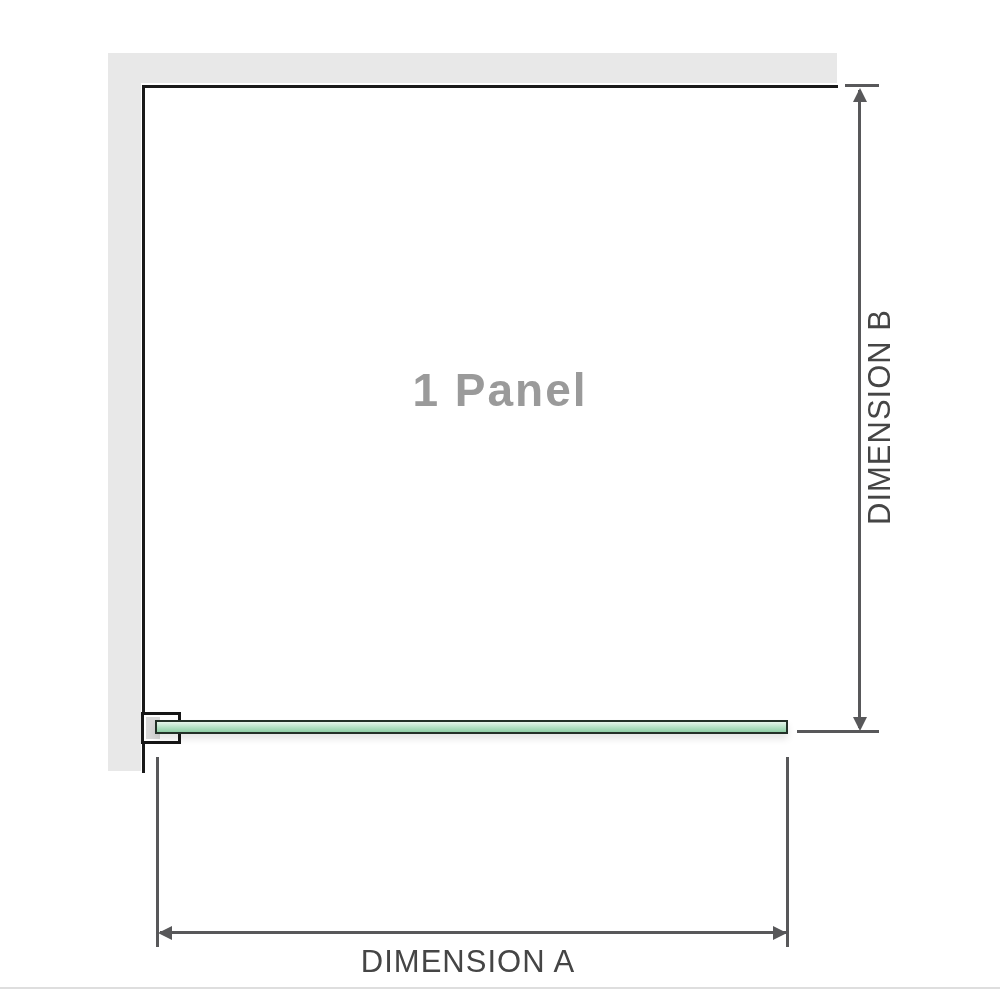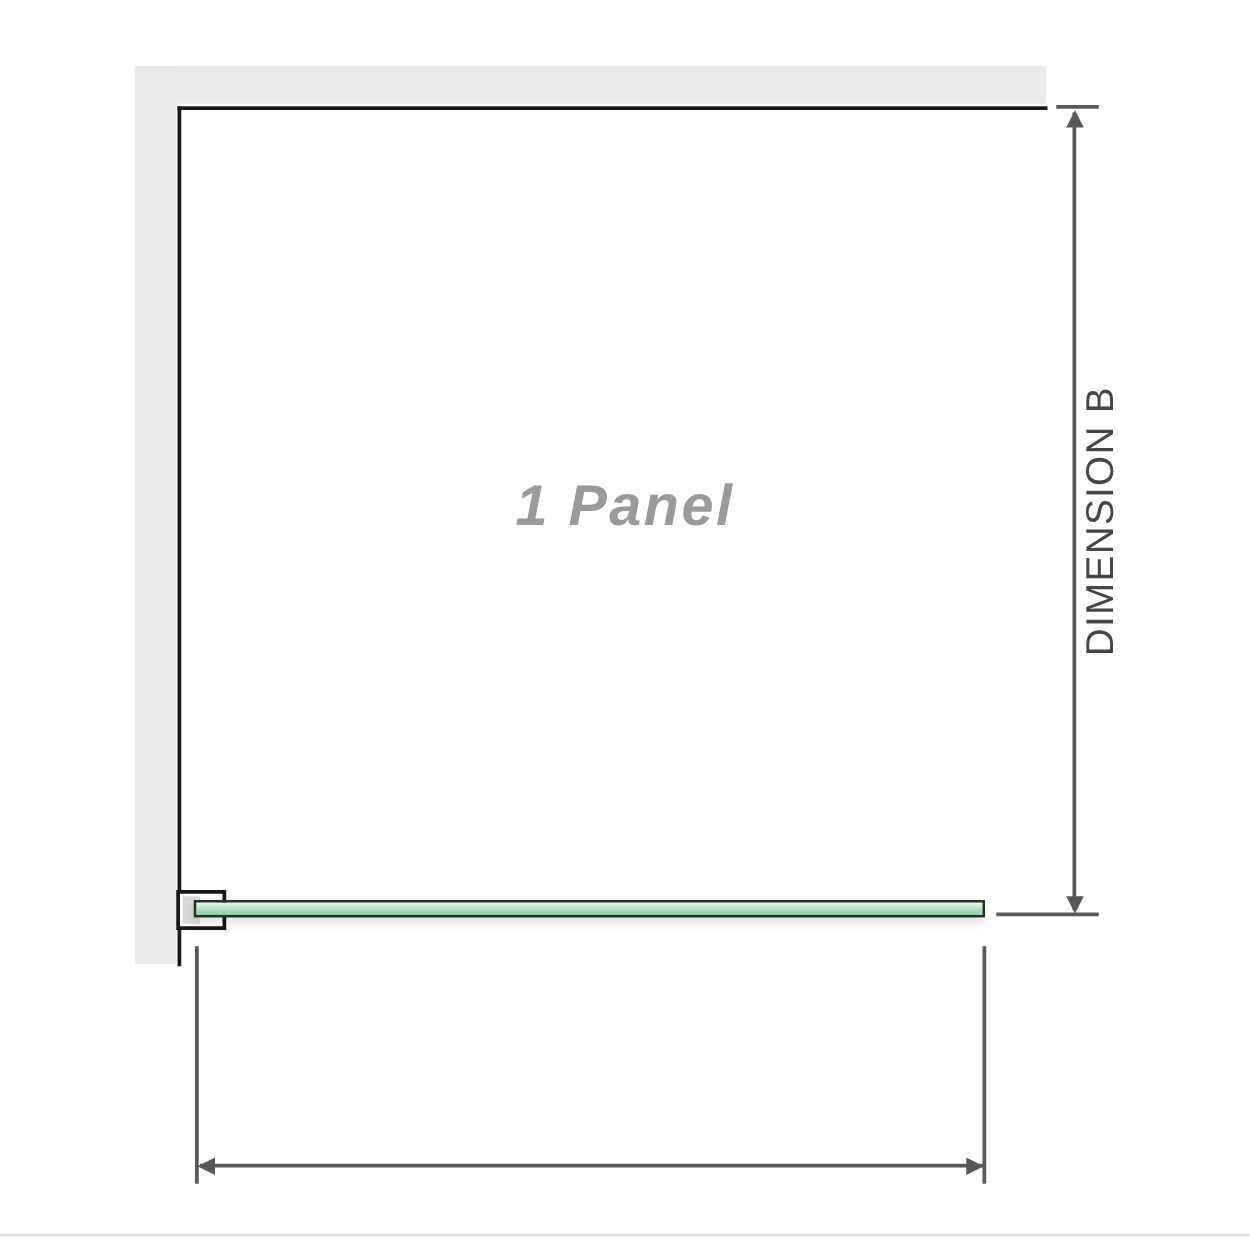--- a/index.html
+++ b/index.html
@@ -32,24 +32,23 @@
     left: 142px; top: 85px; width: 696px; height: 2.5px;
     background: var(--wall-edge);
   }
   .edge-left {
     left: 142px; top: 85px; width: 2.5px; height: 688px;
     background: var(--wall-edge);
   }
 
   
   .panel-label {
-    left: 500px; top: 404px;
+    left: 500px; top: 390px;
     transform: translate(-50%, -50%);
     font-size: 46px;
-    font-style: italic;
     font-weight: bold;
     letter-spacing: 2px;
     color: var(--panel-text);
     white-space: nowrap;
     z-index: 4;
   }
 
   
   .bracket {
     left: 141px; top: 712px; width: 34px; height: 26px;
@@ -159,16 +158,17 @@
   <div class="abs dim-line dimb-tick-bottom"></div>
   <div class="abs tri dimb-arrow-up"></div>
   <div class="abs tri dimb-arrow-down"></div>
   <div class="abs dim-label dimb-label">DIMENSION B</div>
 
   <div class="abs dim-line dima-ext-left"></div>
   <div class="abs dim-line dima-ext-right"></div>
   <div class="abs dim-line dima-line"></div>
   <div class="abs tri dima-arrow-left"></div>
   <div class="abs tri dima-arrow-right"></div>
+  <div class="abs dim-label dima-label">DIMENSION A</div>
 
   <div class="abs footer-divider"></div>
 
 </div>
 
 </body></html>

